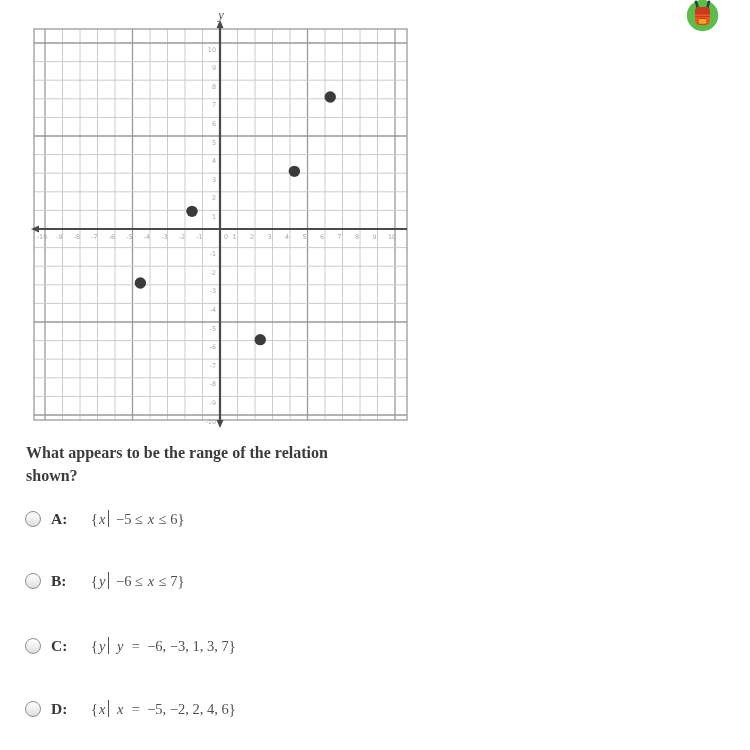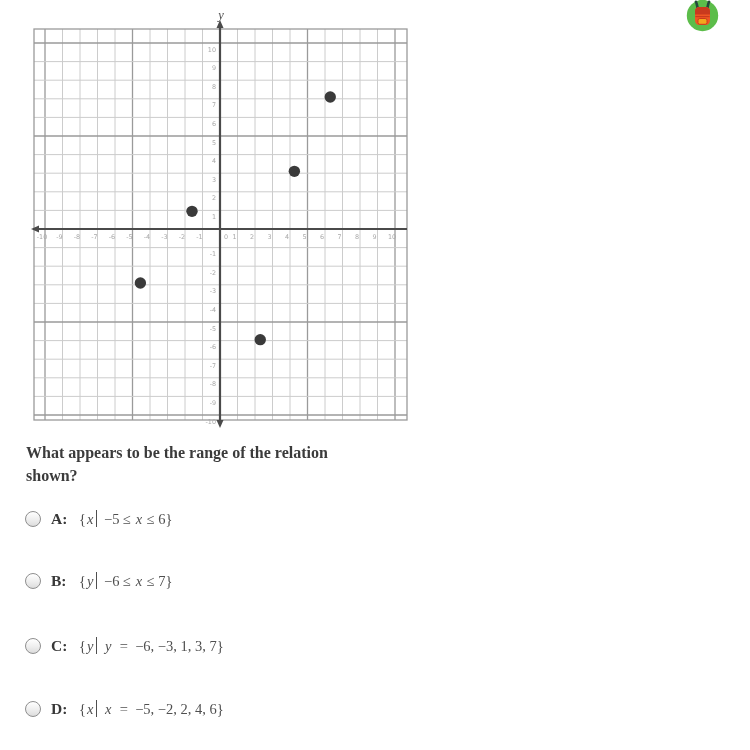--- a/index.html
+++ b/index.html
@@ -32,20 +32,21 @@
     border:1.6px solid #8f8f8f;
     background:linear-gradient(180deg,#ffffff 0%,#eeeeee 55%,#dcdcdc 100%);
     box-sizing:border-box;flex:0 0 auto;cursor:pointer;
   }
   .opt-letter{
     margin-left:10px;width:28px;flex:0 0 auto;
     font-family:"Liberation Serif", serif;
     font-weight:bold;font-size:15.5px;color:#383838;
   }
   .opt-math{
+    margin-left:12px;
     font-family:"Liberation Serif", serif;
     font-size:14.5px;color:#4f4f4f;white-space:pre;
   }
   .opt-math .mit{font-style:italic;padding:0 1px;}
   .opt-math .mbar{
     display:inline-block;width:0;height:17px;
     border-left:1.1px solid #4f4f4f;
     vertical-align:-3.5px;margin-left:2px;margin-right:3px;
   }
   

